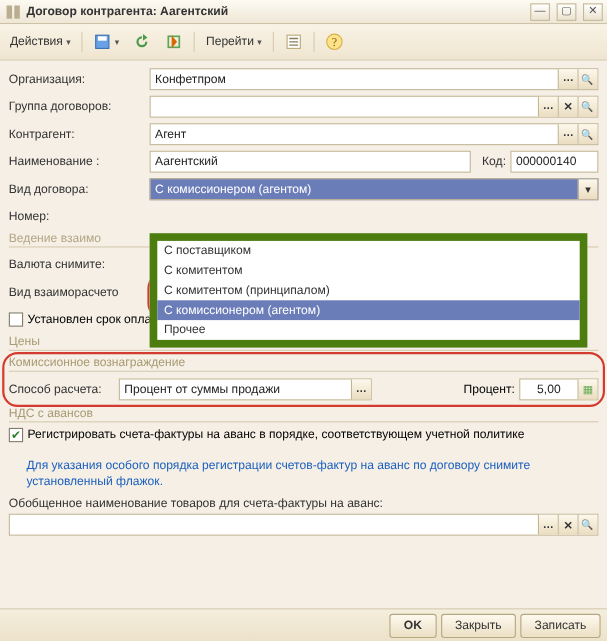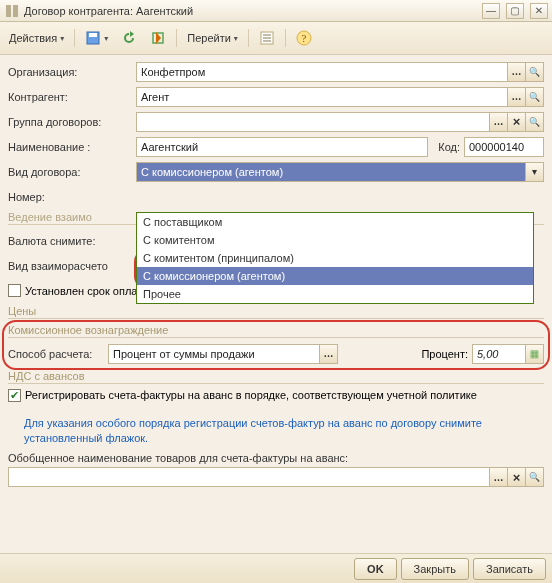--- a/index.html
+++ b/index.html
@@ -14,21 +14,21 @@
   }
   .titlebar {
     display: flex;
     align-items: center;
     height: 22px;
     background: linear-gradient(#fdfaf2,#efe7d6);
     border-bottom: 1px solid #c9bd9f;
     padding: 0 4px;
     gap: 4px;
   }
-  .titlebar .title { flex: 1; color: #333; font-weight: normal; }
+  .titlebar .title { flex: 1; color: #333; font-weight: bold; }
   .win-btn {
     width: 18px; height: 16px;
     display: inline-flex; align-items: center; justify-content: center;
     border: 1px solid #c4b898;
     background: linear-gradient(#fff,#ece3cf);
     margin-left: 2px;
     color: #555;
     font-size: 10px;
     line-height: 1;
   }
@@ -94,21 +94,21 @@
     position: absolute;
     border: 2px solid #d43a2f;
     border-radius: 14px;
     pointer-events: none;
   }
   .dropdown {
     position: absolute;
     left: 136px;
     top: 157px;
     width: 398px;
-    border: 1px solid #4d7c0f;
+    border: 7px solid #4d7c0f;
     background: #fff;
     z-index: 10;
   }
   .dd-item {
     padding: 3px 6px;
     color: #333;
     cursor: default;
   }
   .dd-item.sel { background:#6b7db8; color:#fff; }
   .vid-field {
@@ -131,21 +131,21 @@
   .btn {
     height:22px;
     padding:0 12px;
     border:1px solid #b5a880;
     background:linear-gradient(#fdf9ef,#ece0c4);
     border-radius:3px;
     display:flex;
     align-items:center;
     color:#333;
   }
-  .right-num { text-align:left; padding:0 4px; flex:1; color:#222;font-style:italic;}
+  .right-num { text-align:center; padding:0 4px; flex:1; color:#222;}
   .inline-after { margin-left:auto; padding-left:12px; display:flex; align-items:center; gap:4px;}
   svg { display:block; }
 </style>
 </head>
 <body>
 
 <div class="titlebar">
   <span class="ticon">
     <svg viewBox="0 0 16 16">
         <rect x="2" y="2" width="5" height="12" fill="#b9ae8f"></rect>
@@ -209,34 +209,34 @@
   <div class="row">
     <div class="label">Организация:</div>
     <div class="field">
       <div class="field-text">Конфетпром</div>
       <div class="fbtn dots"></div>
       <div class="fbtn q"></div>
     </div>
   </div>
 
   <div class="row">
-    <div class="label">Контрагент:</div>
-    <div class="field">
-      <div class="field-text">Агент</div>
-      <div class="fbtn dots"></div>
-      <div class="fbtn q"></div>
-    </div>
-  </div>
-
-  <div class="row">
     <div class="label">Группа договоров:</div>
     <div class="field">
       <div class="field-text"></div>
       <div class="fbtn dots"></div>
       <div class="fbtn x"></div>
+      <div class="fbtn q"></div>
+    </div>
+  </div>
+
+  <div class="row">
+    <div class="label">Контрагент:</div>
+    <div class="field">
+      <div class="field-text">Агент</div>
+      <div class="fbtn dots"></div>
       <div class="fbtn q"></div>
     </div>
   </div>
 
   <div class="row">
     <div class="label">Наименование :</div>
     <div class="field" style="flex:1">
       <div class="field-text">Аагентский</div>
     </div>
     <div style="width:10px"></div>

